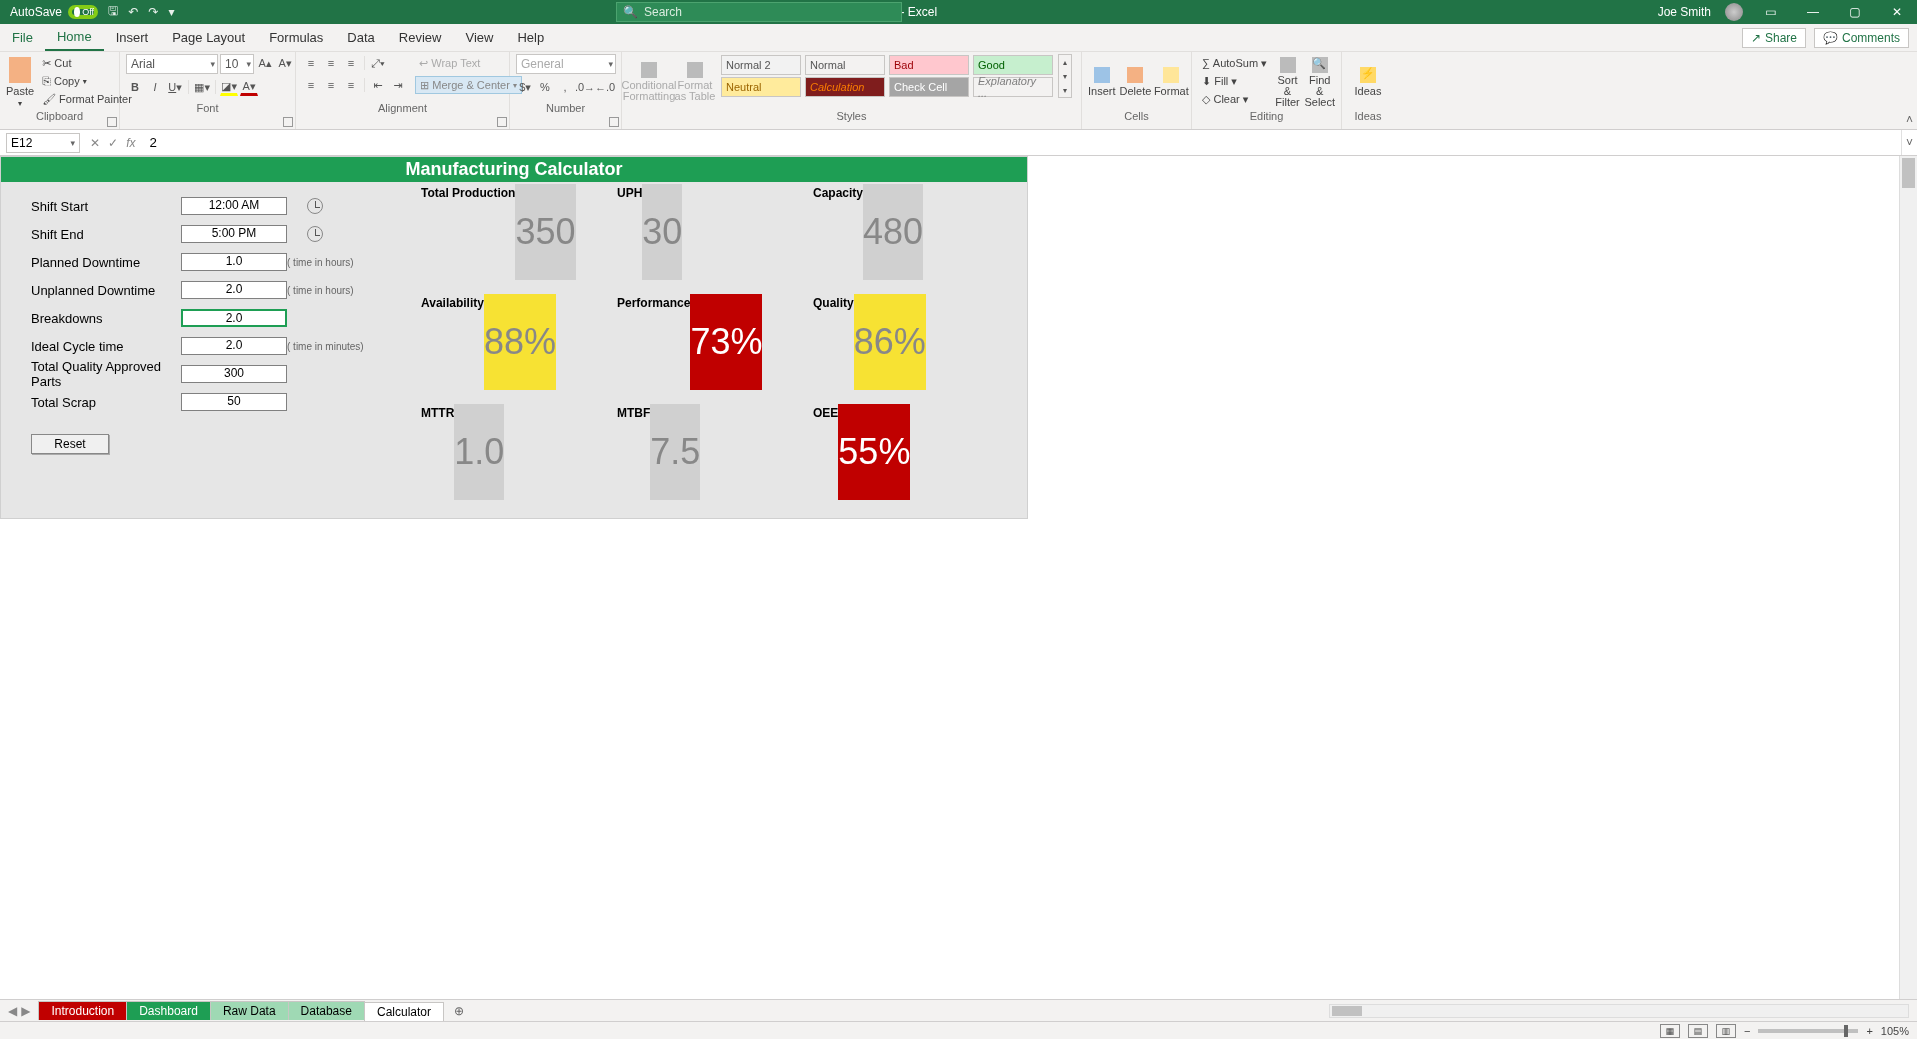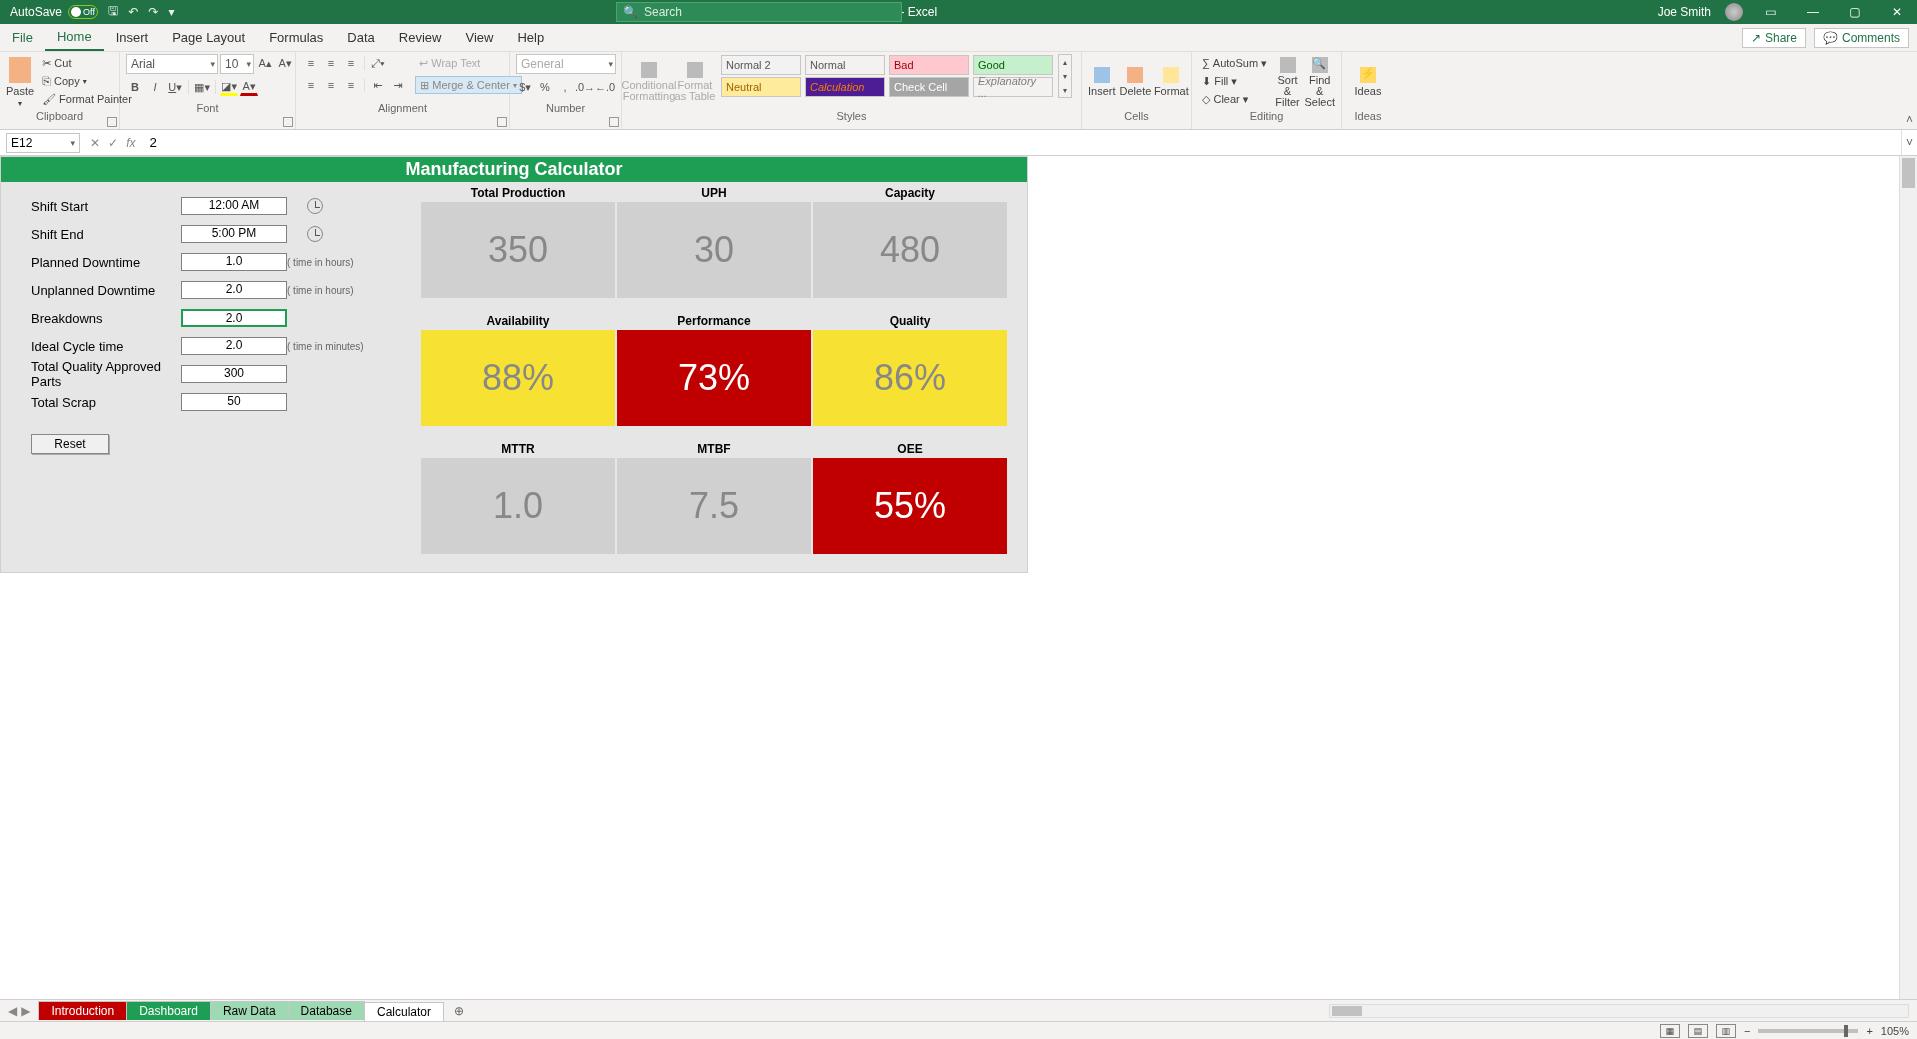--- a/index.html
+++ b/index.html
@@ -1,21 +1,21 @@
 <!DOCTYPE html>
 <html><head>
 <meta charset="utf-8">
 <style>
 * { margin: 0; padding: 0; box-sizing: border-box; font-family: "Segoe UI", Arial, sans-serif; }
 body { background: #fff; overflow: hidden; width: 1917px; height: 1039px; position: relative; }
 
 
 .title-bar { height: 24px; background: #217346; display: flex; align-items: center; color: #fff; font-size: 12px; }
 .autosave-group { display: flex; align-items: center; margin-left: 10px; gap: 6px; }
-.toggle { width: 30px; height: 14px; border: 1px solid #84cc16; border-radius: 7px; position: relative; display: flex; align-items: center; }
+.toggle { width: 30px; height: 14px; border: 4px solid #84cc16; border-radius: 7px; position: relative; display: flex; align-items: center; }
 .toggle-knob { width: 10px; height: 10px; background: #fff; border-radius: 50%; margin-left: 2px; }
 .toggle-label { font-size: 9px; margin-left: 2px; }
 .qat { display: flex; gap: 10px; margin-left: 10px; align-items: center; }
 .qat span { cursor: pointer; opacity: .9; }
 .doc-title { position: absolute; left: 50%; transform: translateX(-280px); white-space: nowrap; }
 .search-box { position: absolute; left: 616px; width: 286px; height: 20px; background: #2e8b57; border: 1px solid #4ca36f; display: flex; align-items: center; padding: 0 6px; color: #d9ecdf; font-size: 12px; gap: 6px; }
 .title-right { position: absolute; right: 6px; display: flex; align-items: center; gap: 14px; }
 .avatar { width: 18px; height: 18px; border-radius: 50%; background: radial-gradient(#ccc,#888); }
 .win-btn { width: 28px; text-align: center; cursor: pointer; }
 
@@ -43,21 +43,21 @@
 .combo .arrow { position: absolute; right: 2px; font-size: 9px; color: #666; }
 .square { width: 18px; height: 18px; border: 1px solid transparent; display: flex; align-items: center; justify-content: center; cursor: pointer; }
 .sep { width: 1px; background: #e1dfdd; margin: 2px 2px; }
 
 
 .style-cell { width: 80px; height: 20px; border: 1px solid #c8c6c4; font-size: 11px; padding: 2px 4px; margin: 1px; display: flex; align-items: center; }
 .style-normal2 { background: #f2f2f2; }
 .style-bad { background: #ffc7ce; color: #9c0006; }
 .style-good { background: #c6efce; color: #006100; }
 .style-neutral { background: #ffeb9c; color: #9c6500; }
-.style-calc { background: #4c1d95; color: #fa7d00; font-style: italic; }
+.style-calc { background: #7f1d1d; color: #fa7d00; font-style: italic; }
 .style-check { background: #a5a5a5; color: #fff; }
 .style-expl { font-style: italic; color: #7f7f7f; }
 
 
 .formula-row { height: 26px; border-bottom: 1px solid #d0cece; display: flex; align-items: center; background: #fff; font-size: 12px; }
 .name-box { width: 74px; border: 1px solid #c8c6c4; height: 20px; margin-left: 6px; display: flex; align-items: center; padding: 0 4px; justify-content: space-between; }
 .fx-btns { display: flex; gap: 8px; margin: 0 10px; color: #888; }
 .fx-btns span { cursor: pointer; }
 .formula-input { flex: 1; height: 20px; border: none; outline: none; padding: 0 4px; }
 
@@ -76,21 +76,21 @@
 .field-row .cell-in { width: 106px; height: 18px; border: 1px solid #808080; background: #fff; text-align: center; font-size: 12px; }
 .field-row .cell-in.active { border: 2px solid #1e9e54; }
 .hint { font-size: 10px; color: #666; }
 .time-icon { width: 16px; height: 16px; border: 1px solid #888; border-radius: 50%; margin-left: 20px; position: relative; }
 .time-icon::after { content: ""; position: absolute; width: 1px; height: 6px; background: #555; left: 7px; top: 2px; }
 .time-icon::before { content: ""; position: absolute; width: 5px; height: 1px; background: #555; left: 7px; top: 8px; }
 .reset-btn { width: 78px; height: 20px; background: #f0f0f0; border: 1px solid #888; font-size: 12px; margin-top: 18px; cursor: pointer; box-shadow: 1px 1px 0 #aaa; }
 
 .kpis { flex: 1; display: flex; flex-direction: column; gap: 14px; margin-top: -8px; }
 .kpi-row { display: flex; gap: 2px; }
-.kpi { flex: 1; display: flex; flex-direction: column; }
+.kpi { flex: 1; display: flex; flex-direction: row; }
 .kpi-label { font-size: 12px; font-weight: bold; text-align: center; padding: 2px 0; }
 .kpi-val { height: 96px; display: flex; align-items: center; justify-content: center; font-size: 36px; font-weight: 500; }
 .bg-gray { background: #d0d0d0; color: #888; }
 .bg-yellow { background: #f7e233; color: #888; }
 .bg-red { background: #c00000; color: #fff; }
 
 
 .sheet-tabs-bar { position: absolute; left: 0; right: 0; bottom: 18px; height: 22px; background: #f3f2f1; border-top: 1px solid #d0cece; display: flex; align-items: center; font-size: 12px; }
 .nav-arrows { display: flex; gap: 4px; margin: 0 8px; color: #888; }
 .nav-arrows span { cursor: pointer; }

